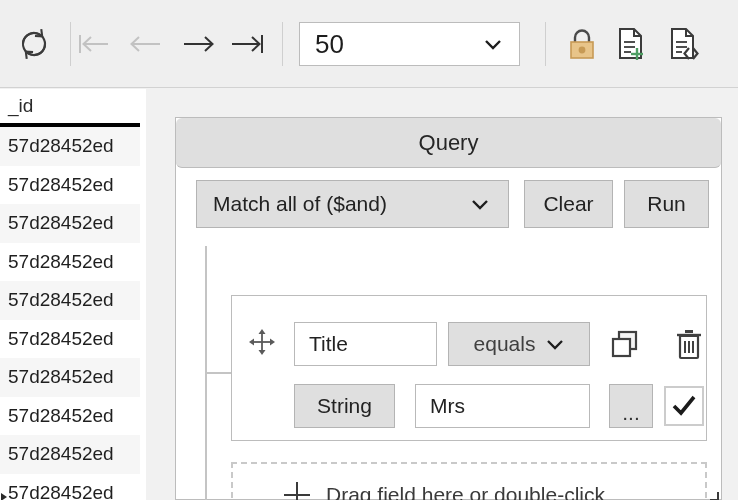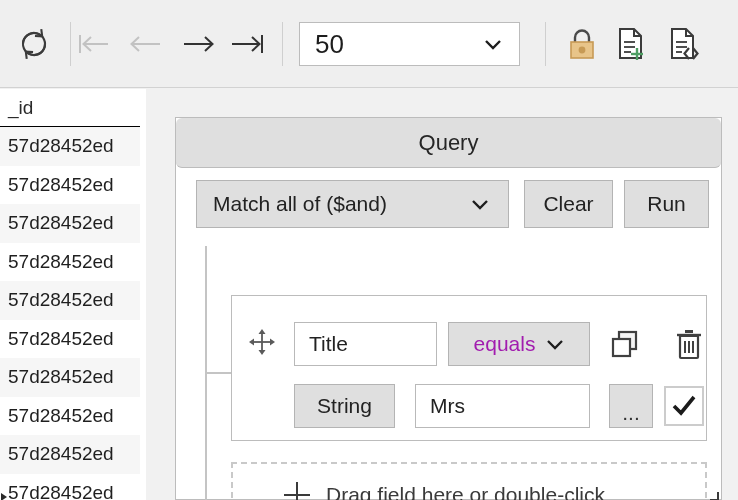--- a/index.html
+++ b/index.html
@@ -38,21 +38,21 @@
     font-size:26px;color:#1d1d1d;padding-left:15px;flex:1;line-height:1;
   }
   #page-size .chev{padding-right:16px;display:flex;align-items:center;}
 
   
   #grid{
     position:absolute;left:0;top:89px;width:140px;height:411px;
     background:#ffffff;overflow:hidden;
   }
   #grid .hdr{
-    height:38px;background:#ffffff;border-bottom:1px solid #000000;
+    height:38px;background:#ffffff;border-bottom:4px solid #000000;
     display:flex;align-items:center;box-sizing:border-box;
   }
   #grid .hdr .cell{
     font-size:19px;color:#2a2a2a;padding-left:8px;
   }
   #grid .row{
     height:38.5px;display:flex;align-items:center;box-sizing:border-box;
     position:relative;
   }
   #grid .row.alt{background:#f6f6f6;}
@@ -129,21 +129,21 @@
   }
   .field-input .txt{padding-left:14px;}
   #field-name{left:62px;top:26px;width:143px;height:44px;align-items:center;}
   #value-input{left:183px;top:88px;width:175px;height:44px;}
 
   #operator-select{
     position:absolute;left:216px;top:26px;width:142px;height:44px;
     background:#dfdfdf;border:1px solid #b4b4b4;box-sizing:border-box;
     display:flex;align-items:center;justify-content:center;cursor:pointer;
   }
-  #operator-select .val{font-size:21px;color:#a21caf;}
+  #operator-select .val{font-size:21px;color:#404040;}
   #operator-select .chev{margin-left:11px;display:flex;align-items:center;}
 
   #type-btn{
     position:absolute;left:62px;top:88px;width:101px;height:44px;
     background:#dfdfdf;border:1px solid #b4b4b4;box-sizing:border-box;
     display:flex;align-items:center;justify-content:center;
     font-size:21px;color:#222;cursor:pointer;
   }
   #more-btn{
     position:absolute;left:377px;top:88px;width:44px;height:44px;

